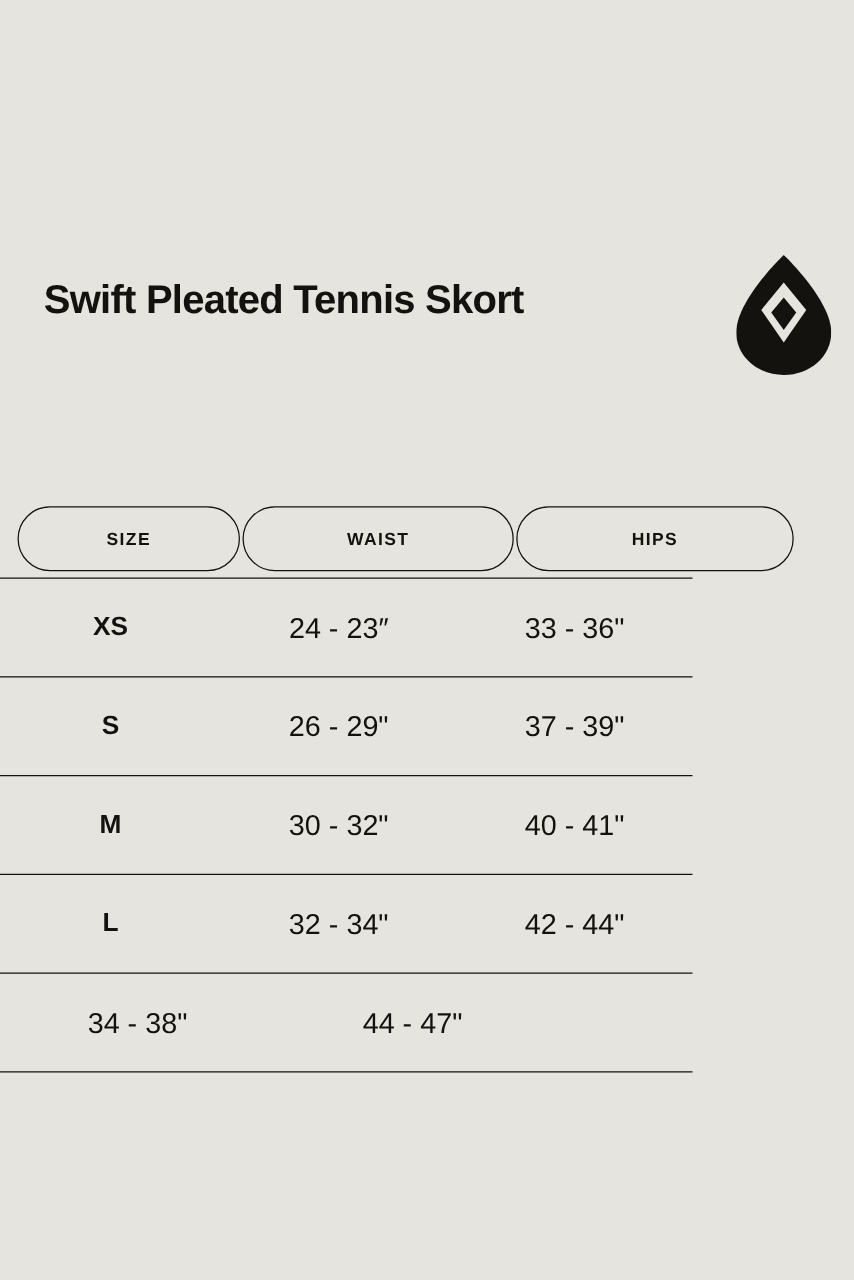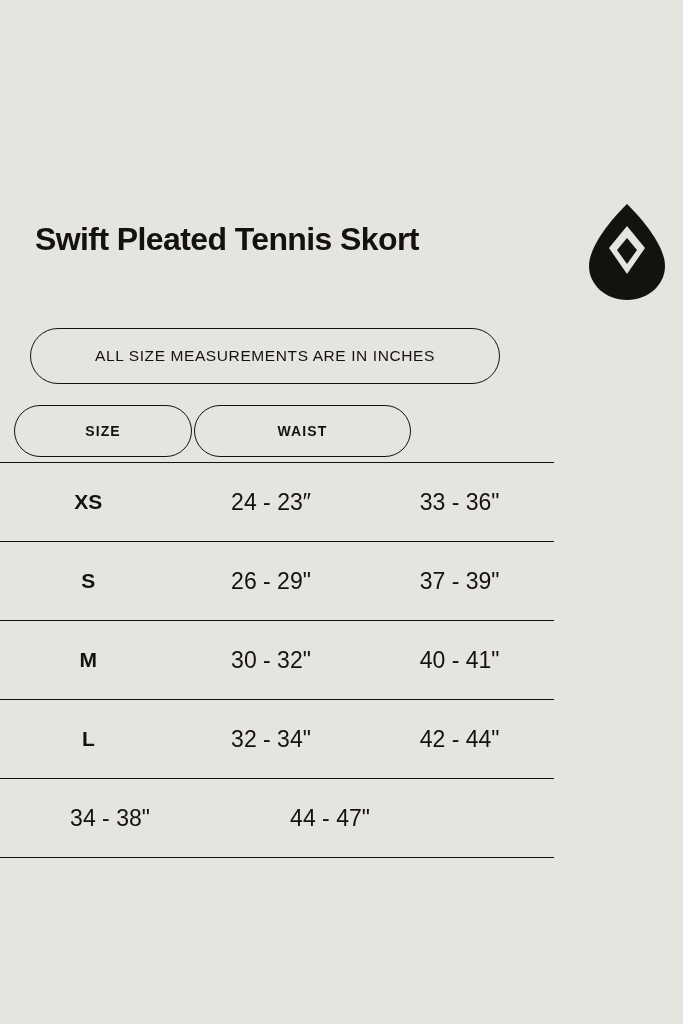--- a/index.html
+++ b/index.html
@@ -130,27 +130,25 @@
     <h1 class="title">Swift Pleated Tennis Skort</h1>
     <span class="logo">
       <svg viewBox="0 0 76 96" width="76" height="96" aria-hidden="true">
         <path d="M38 0 C38 0 76 36 76 62 C76 81 59 96 38 96 C17 96 0 81 0 62 C0 36 38 0 38 0 Z" fill="#14120f"></path>
         <path d="M38 22 L56 44 L38 70 L20 44 Z" fill="#e6e4df"></path>
         <path d="M38 34 L48 46 L38 60 L28 46 Z" fill="#14120f"></path>
       </svg>
     </span>
   </div>
 
-  <div class="note-pill">
-    <span>ALL SIZE MEASUREMENTS ARE IN INCHES</span>
-  </div>
 
   <div class="head-row">
     <div class="head-cell c0">SIZE</div>
     <div class="head-cell c1">WAIST</div>
+    <div class="head-cell c2">HIPS</div>
   </div>
 
   <div class="table">
 
     <div class="row">
       <div class="cell size">XS</div>
       <div class="cell waist">24 - 23″</div>
       <div class="cell hips">33 - 36"</div>
     </div>
 

